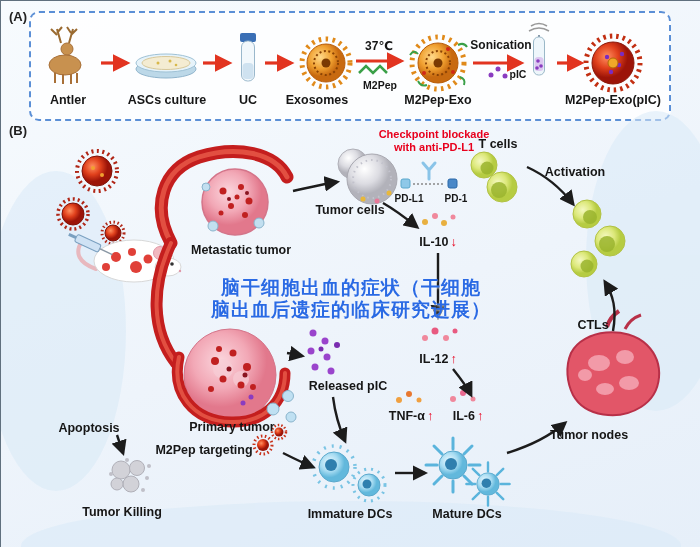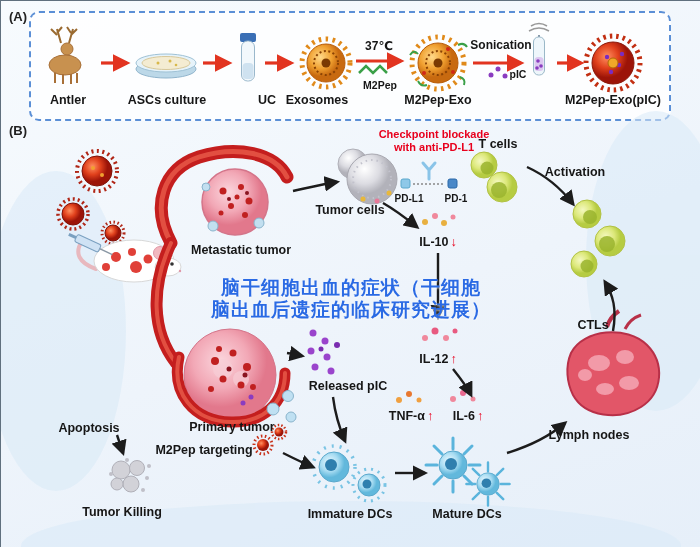--- a/index.html
+++ b/index.html
@@ -369,21 +369,21 @@
       <path d="M506,452 C532,444 550,434 564,422" marker-end="url(#mB)"></path>
       <path d="M116,434 L122,452" marker-end="url(#mB)"></path>
     </g>
   </svg>
 
   <div class="tag" style="left:8px;top:8px;">(A)</div>
   <div class="tag" style="left:8px;top:122px;">(B)</div>
 
   <div class="lb" style="left:67px;top:99px;">Antler</div>
   <div class="lb" style="left:166px;top:99px;">ASCs culture</div>
-  <div class="lb" style="left:247px;top:99px;margin-left:19px;">UC</div>
+  <div class="lb" style="left:247px;top:99px;">UC</div>
   <div class="lb" style="left:316px;top:99px;">Exosomes</div>
   <div class="lb" style="left:437px;top:99px;">M2Pep-Exo</div>
   <div class="lb" style="left:612px;top:99px;">M2Pep-Exo(pIC)</div>
   <div class="lb" style="left:378px;top:45px;font-size:12px;">37℃</div>
   <div class="lb sm" style="left:379px;top:84px;">M2Pep</div>
   <div class="lb" style="left:500px;top:44px;font-size:12px;">Sonication</div>
   <div class="lb sm" style="left:517px;top:73px;">pIC</div>
 
   <div class="lb redlb" style="left:433px;top:133px;">Checkpoint blockade</div>
   <div class="lb redlb" style="left:433px;top:146px;">with anti-PD-L1</div>
@@ -403,21 +403,21 @@
   <div class="lb" style="left:327px;top:385px;padding-left:40px;">Released pIC</div>
   <div class="lb" style="left:410px;top:415px;">
     <span>TNF-α</span><span class="red">↑</span>
   </div>
   <div class="lb" style="left:467px;top:415px;">
     <span>IL-6</span><span class="red">↑</span>
   </div>
   <div class="lb" style="left:88px;top:427px;">Apoptosis</div>
   <div class="lb" style="left:231px;top:426px;">Primary tumor</div>
   <div class="lb" style="left:203px;top:449px;">M2Pep targeting</div>
-  <div class="lb" style="left:588px;top:434px;">Lymph nodes</div>
+  <div class="lb" style="left:588px;top:434px;">Tumor nodes</div>
   <div class="lb" style="left:121px;top:511px;">Tumor Killing</div>
   <div class="lb" style="left:349px;top:513px;">Immature DCs</div>
   <div class="lb" style="left:466px;top:513px;">Mature DCs</div>
 
   <div class="wm" style="left:350px;top:309px;">脑出血后遗症的临床研究进展）</div>
   <div class="wm" style="left:350px;top:287px;">脑干细胞出血的症状（干细胞</div>
 
 </div>
 
 </body></html>

